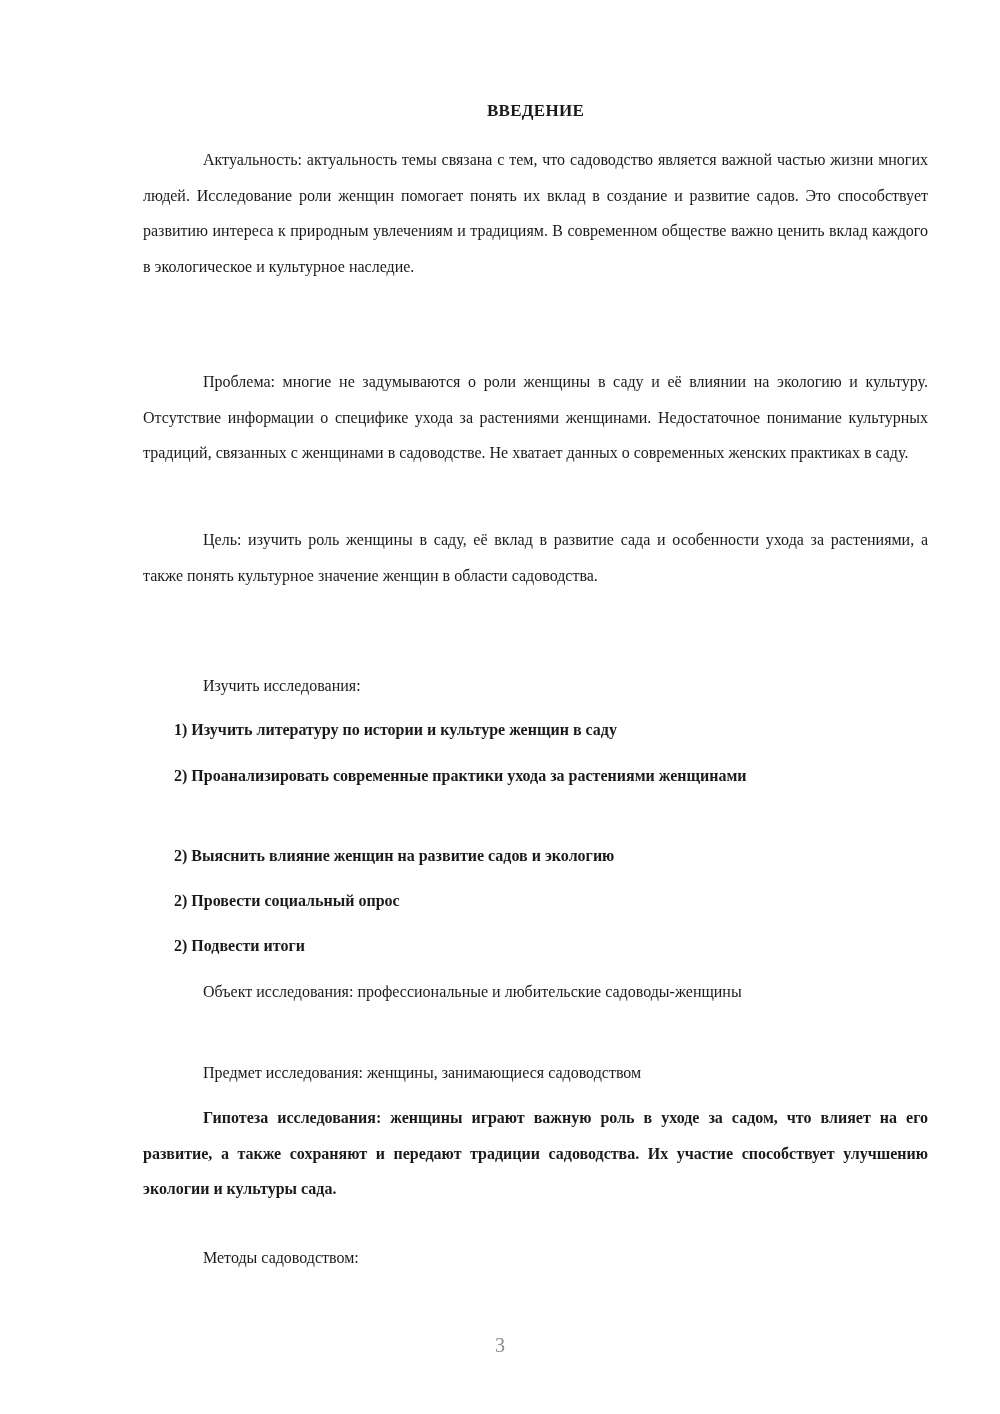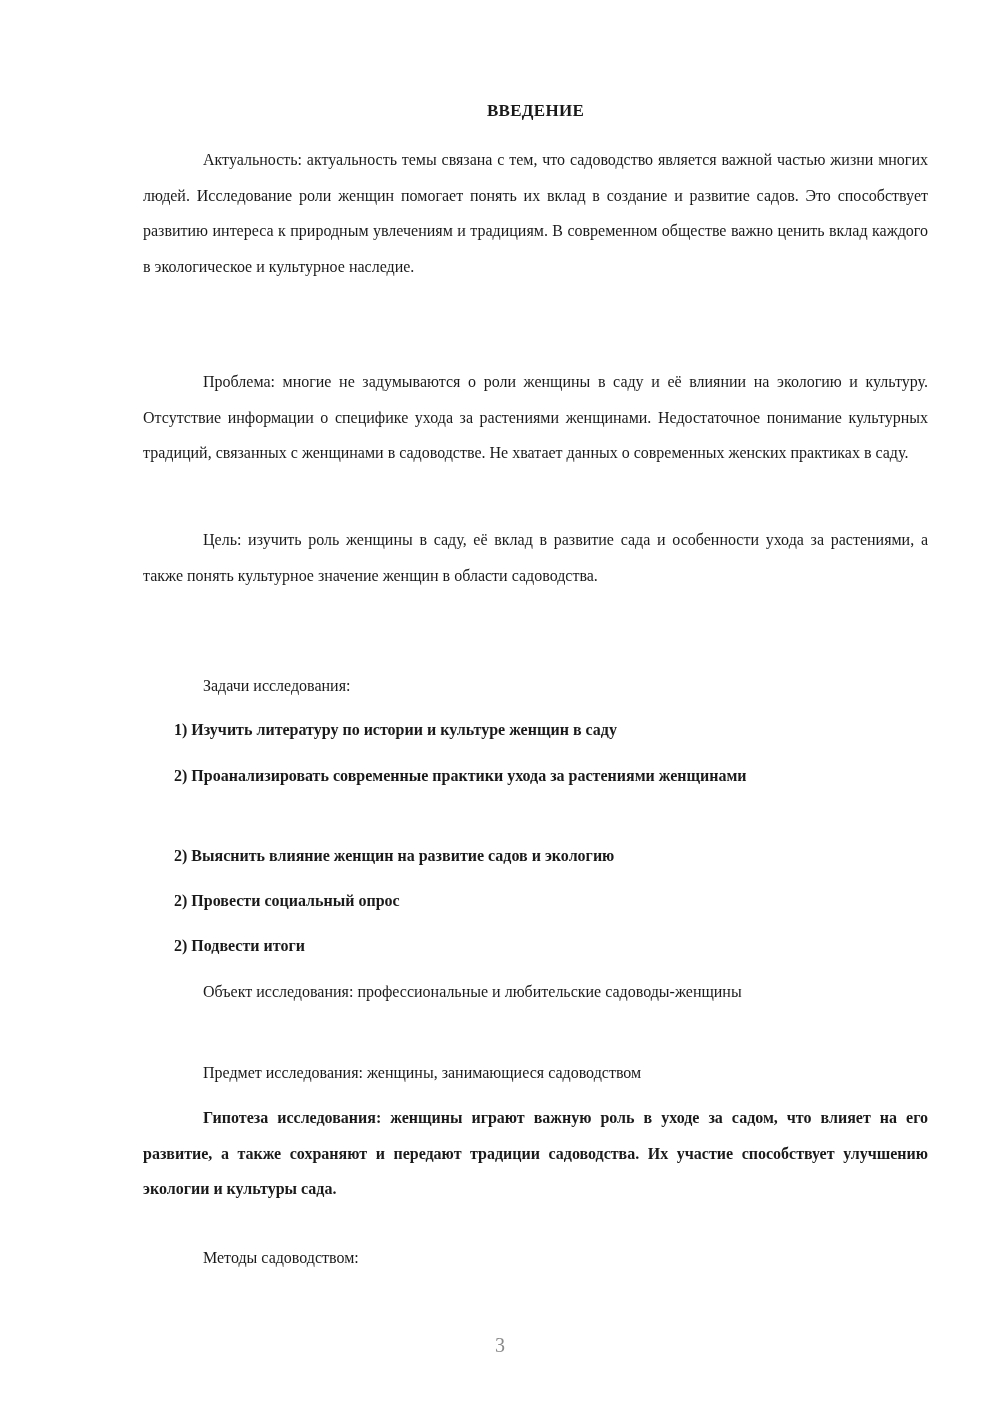--- a/index.html
+++ b/index.html
@@ -59,21 +59,21 @@
 
 <div class="page">
   <div class="title">ВВЕДЕНИЕ</div>
 
   <div class="p indent" style="top:142px;">Актуальность: актуальность темы связана с тем, что садоводство является важной частью жизни многих людей. Исследование роли женщин помогает понять их вклад в создание и развитие садов. Это способствует развитию интереса к природным увлечениям и традициям. В современном обществе важно ценить вклад каждого в экологическое и культурное наследие.</div>
 
   <div class="p indent" style="top:364px;">Проблема: многие не задумываются о роли женщины в саду и её влиянии на экологию и культуру. Отсутствие информации о специфике ухода за растениями женщинами. Недостаточное понимание культурных традиций, связанных с женщинами в садоводстве. Не хватает данных о современных женских практиках в саду.</div>
 
   <div class="p indent" style="top:522px;">Цель: изучить роль женщины в саду, её вклад в развитие сада и особенности ухода за растениями, а также понять культурное значение женщин в области садоводства.</div>
 
-  <div class="p indent" style="top:668px;">Задачи исследования:</div>
+  <div class="p indent" style="top:668px;">Изучить исследования:</div>
 
   <div class="p list-indent" style="top:712px;">1) Изучить литературу по истории и культуре женщин в саду</div>
 
   <div class="p list-indent" style="top:758px;">2) Проанализировать современные практики ухода за растениями женщинами</div>
 
   <div class="p list-indent" style="top:838px;">2) Выяснить влияние женщин на развитие садов и экологию</div>
 
   <div class="p list-indent" style="top:883px;">2) Провести социальный опрос</div>
 
   <div class="p list-indent" style="top:928px;">2) Подвести итоги</div>

